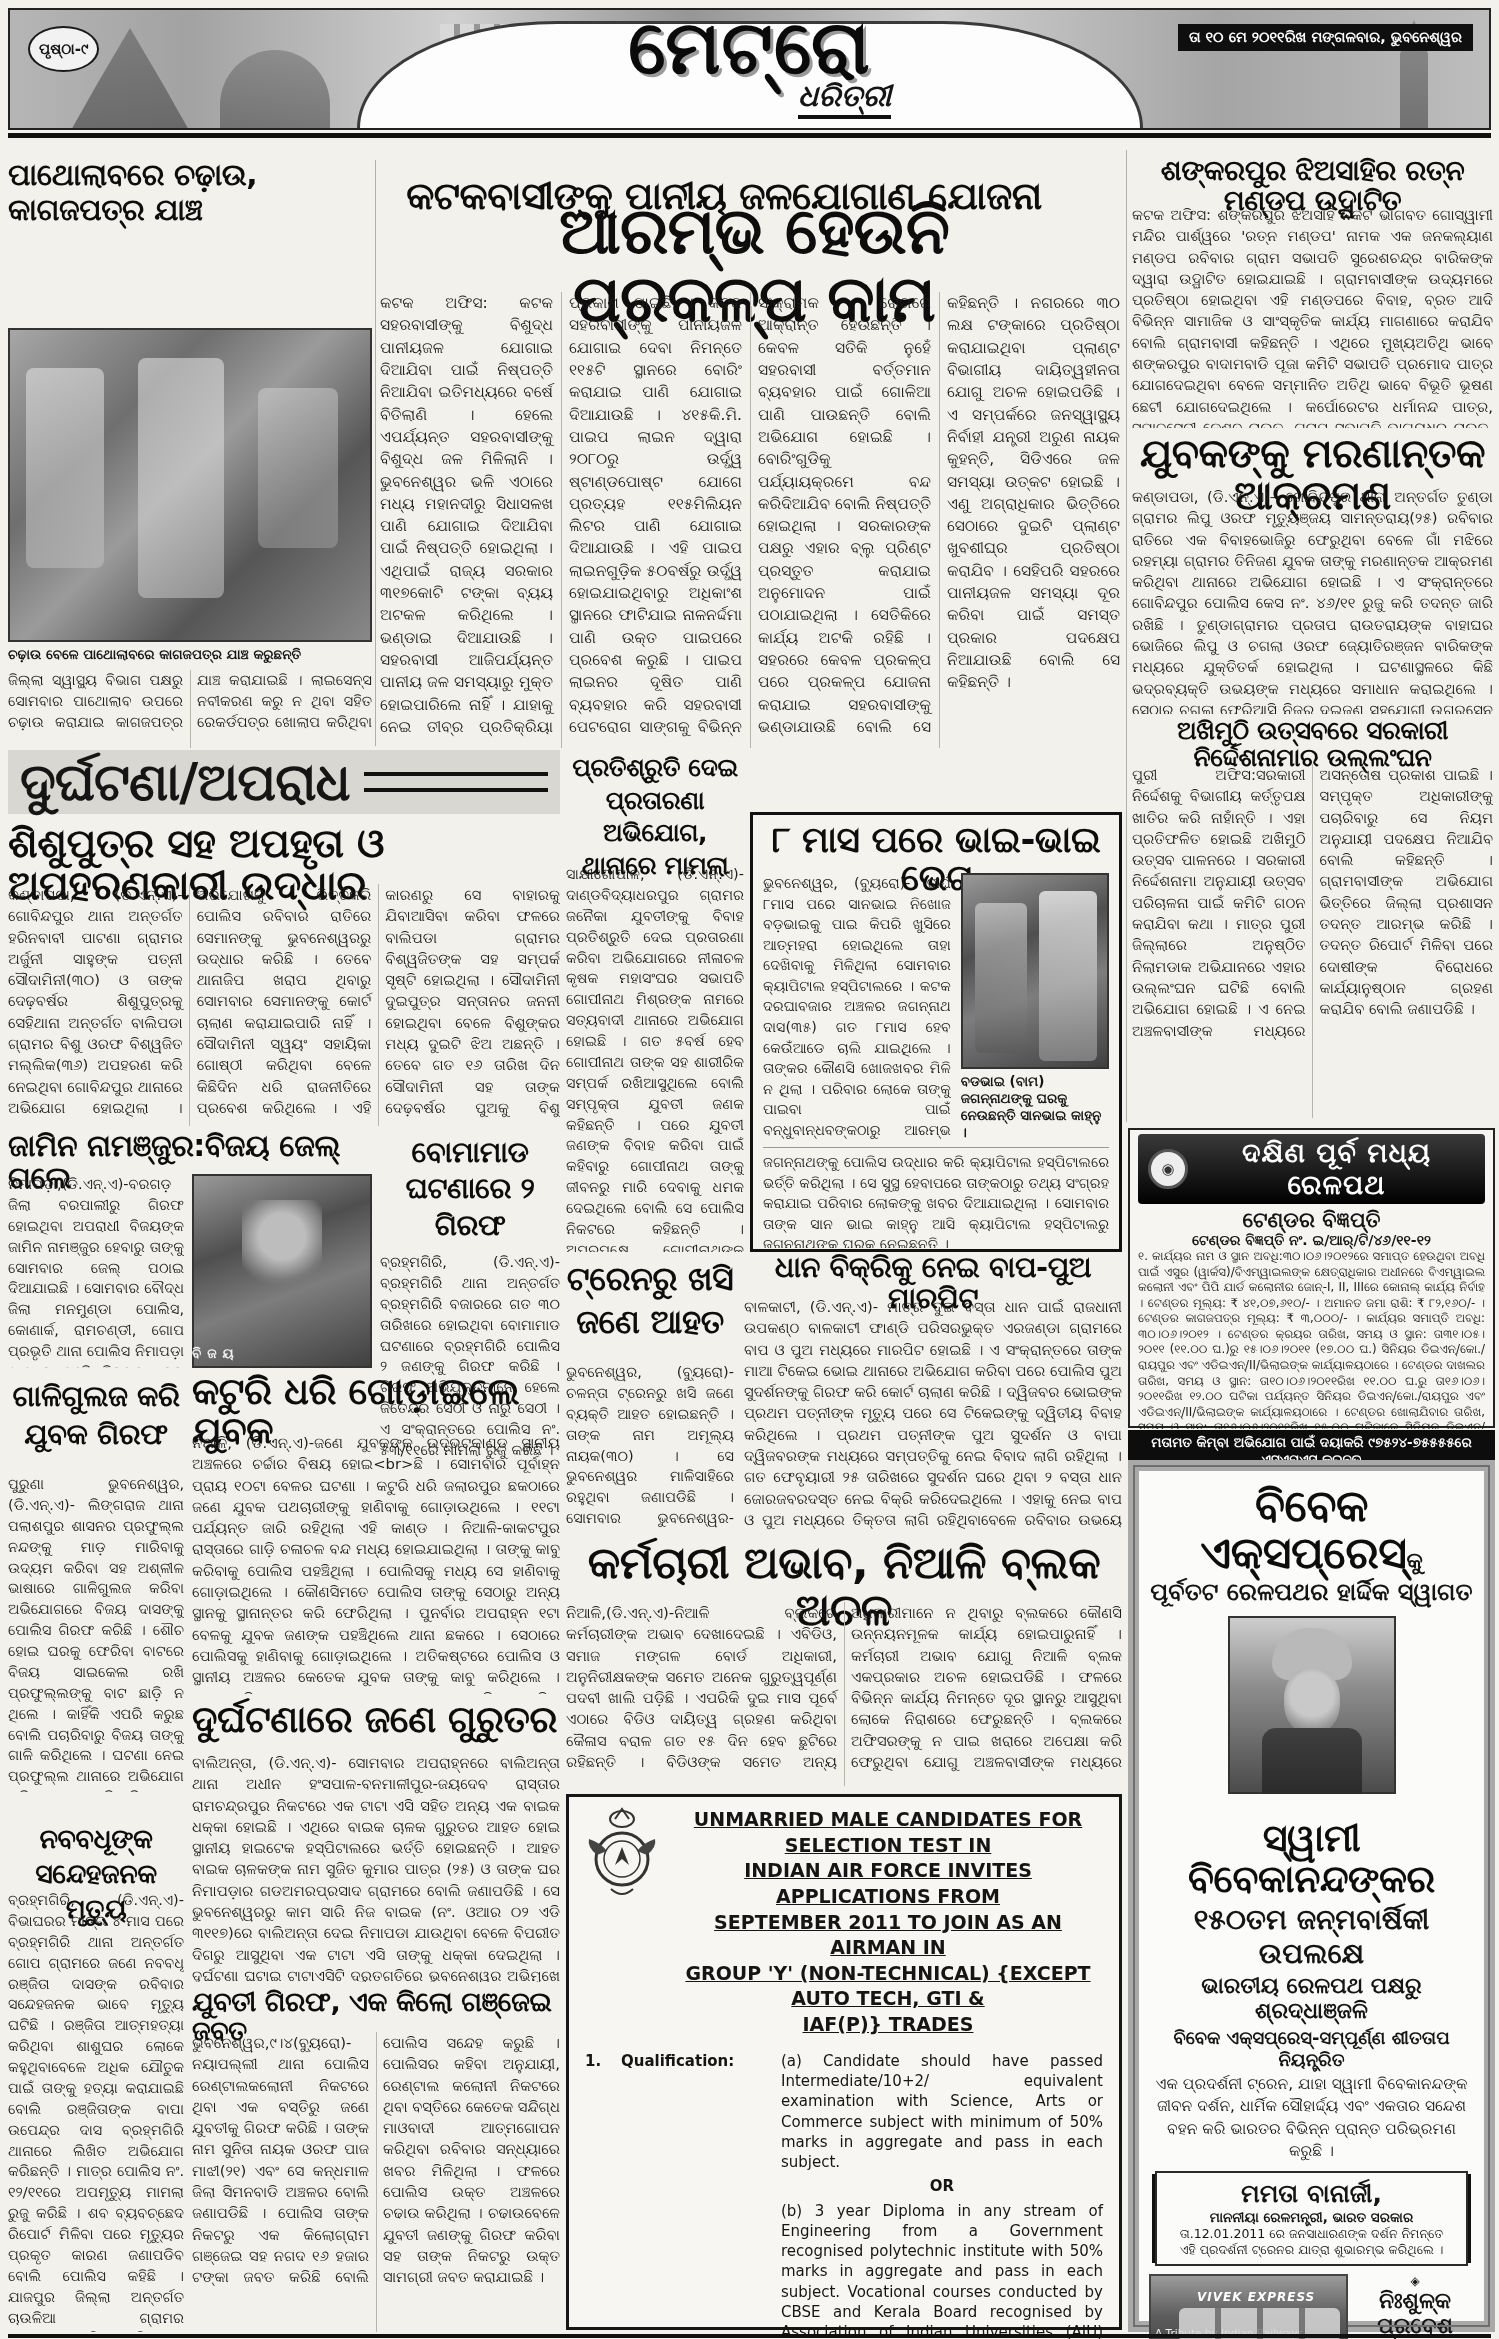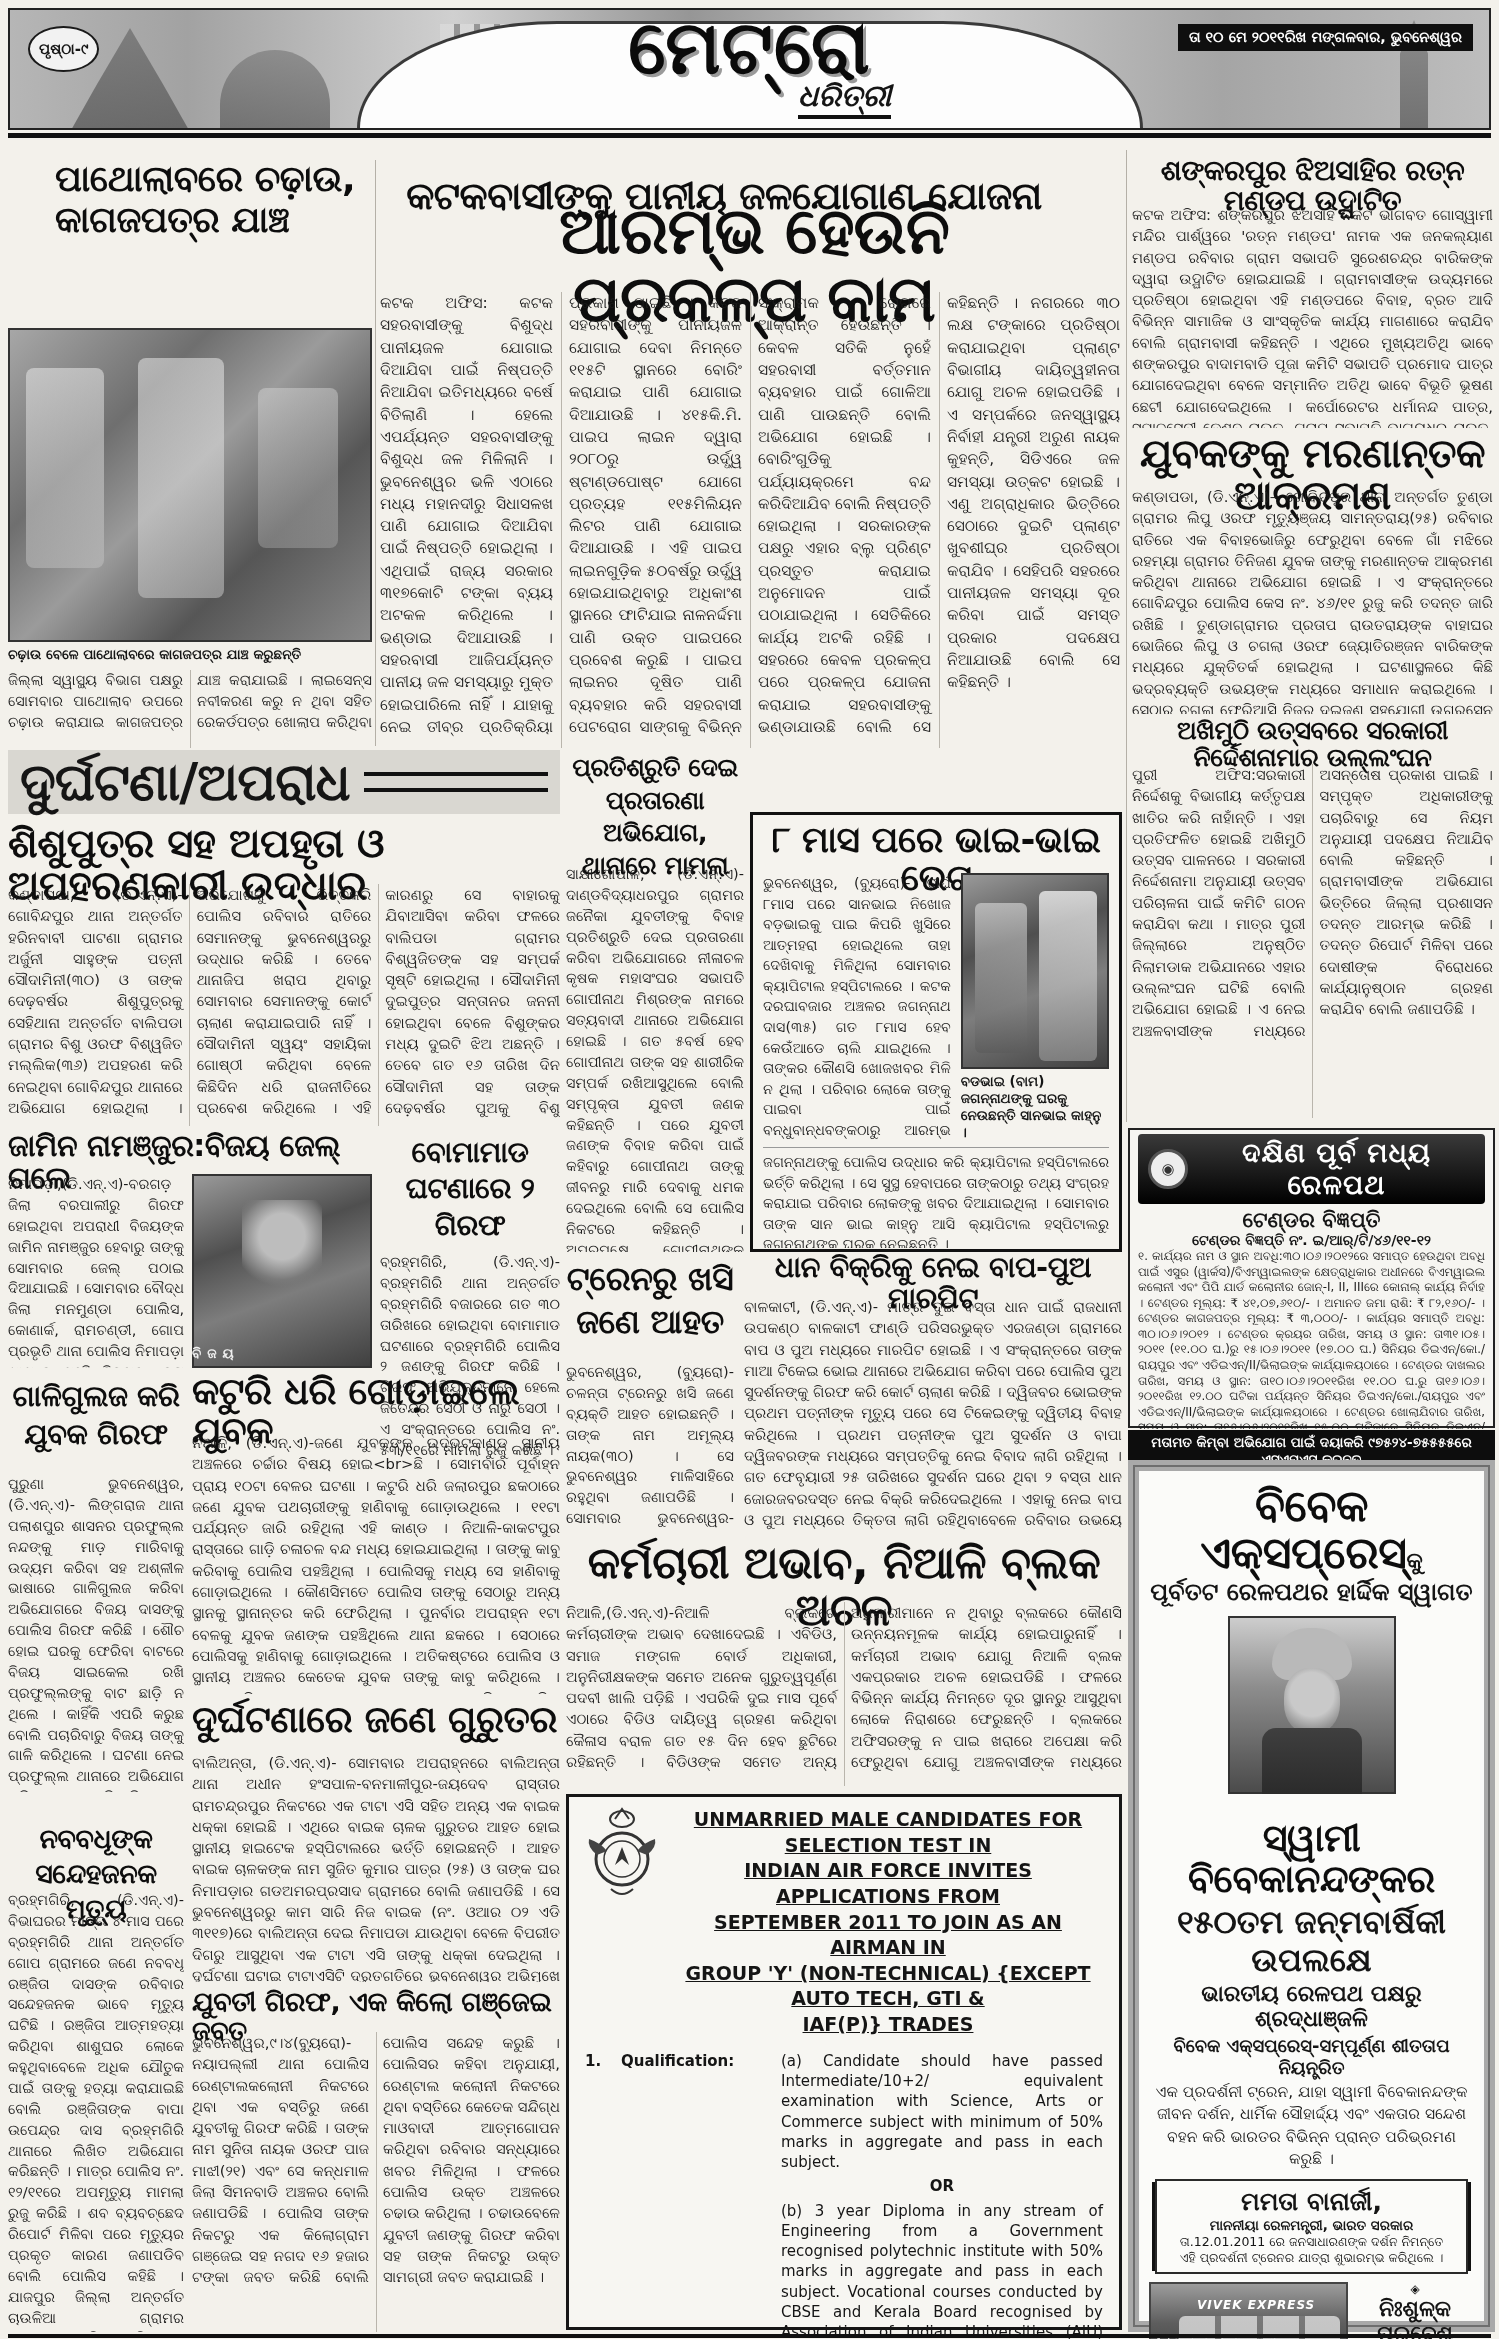--- a/index.html
+++ b/index.html
@@ -61,21 +61,21 @@
       </div>
       <div style="text-align:center;margin-top:-6px;padding-left:190px;">
         <span class="mast-sub">ଧରିତ୍ରୀ</span>
       </div>
     </div>
     <div class="abs badge" style="left:18px;top:16px;">ପୃଷ୍ଠା-୯</div>
     <div class="abs datebox" style="right:16px;top:14px;">ତା ୧୦ ମେ ୨୦୧୧ରିଖ ମଙ୍ଗଳବାର, ଭୁବନେଶ୍ୱର</div>
   </div>
   <div class="abs" style="left:8px;top:133px;width:1483px;height:5px;background:#111;"></div>
 
-  <div class="abs hl" style="left:8px;top:158px;width:366px;height:146px;font-size:36px;line-height:1.15;margin-left:47px;">ପାଥୋଲାବରେ ଚଢ଼ାଉ, କାଗଜପତ୍ର ଯାଞ୍ଚ</div>
+  <div class="abs hl" style="left:8px;top:158px;width:366px;height:146px;font-size:30px;line-height:1.15;">ପାଥୋଲାବରେ ଚଢ଼ାଉ, କାଗଜପତ୍ର ଯାଞ୍ଚ</div>
   <div class="abs photo" style="left:8px;top:328px;width:364px;height:314px;">
     <div class="abs" style="left:18px;top:40px;width:78px;height:200px;background:linear-gradient(#e8e8e8,#bdbdbd);opacity:.55;border-radius:8px;"></div>
     <div class="abs" style="left:130px;top:30px;width:86px;height:240px;background:linear-gradient(#f2f2f2,#cfcfcf);opacity:.5;border-radius:8px;"></div>
     <div class="abs" style="left:250px;top:60px;width:80px;height:160px;background:linear-gradient(#d9d9d9,#a8a8a8);opacity:.45;border-radius:8px;"></div>
   </div>
   <div class="abs caption" style="left:8px;top:646px;width:364px;height:20px;overflow:hidden;">ଚଢ଼ାଉ ବେଳେ ପାଥୋଲାବରେ କାଗଜପତ୍ର ଯାଞ୍ଚ କରୁଛନ୍ତି ଅଧିକାରୀମାନେ ।</div>
   <div class="abs body cols2" style="left:8px;top:670px;width:364px;height:78px;font-size:14.5px;">ଜିଲ୍ଲା ସ୍ୱାସ୍ଥ୍ୟ ବିଭାଗ ପକ୍ଷରୁ ସୋମବାର ପାଥୋଲାବ ଉପରେ ଚଢ଼ାଉ କରାଯାଇ କାଗଜପତ୍ର ଯାଞ୍ଚ କରାଯାଇଛି । ଲାଇସେନ୍ସ ନବୀକରଣ କରୁ ନ ଥିବା ସହିତ ରେକର୍ଡପତ୍ର ଖୋଲାପ କରିଥିବା ସମ୍ପର୍କରେ ଅତିରିକ୍ତ ତଥ୍ୟ ମଗାଯାଇଛି । ଫାର୍ମାସିଷ୍ଟ, ଟେକ୍ନିସିଆନ ଓ ୟୁନିଫର୍ମ ଏବଂ ଲ୍ୟାବ ଉପରେ ଏହି ଚଢ଼ାଉ କରାଯାଇଥିଲା ।</div>
 
   <div class="abs hl ctr" style="left:380px;top:148px;width:688px;height:46px;font-size:38px;margin-top:28px;">କଟକବାସୀଙ୍କୁ ପାନୀୟ ଜଳଯୋଗାଣ ଯୋଜନା</div>
   <div class="abs hl ctr" style="left:440px;top:198px;width:628px;height:86px;font-size:64px;letter-spacing:-1px;">ଆରମ୍ଭ ହେଉନି ପ୍ରକଳ୍ପ କାମ</div>
@@ -205,21 +205,21 @@
     <div class="ctr" style="margin-top:4px;">
       <span class="hl" style="font-size:44px;">ବିବେକ ଏକ୍ସପ୍ରେସ୍</span><span style="font-size:22px;font-weight:bold;">କୁ</span>
     </div>
     <div class="ctr" style="font-size:24px;font-weight:bold;margin-top:2px;">ପୂର୍ବତଟ ରେଳପଥର ହାର୍ଦ୍ଦିକ ସ୍ୱାଗତ</div>
     <div class="photo2" style="width:168px;height:178px;margin:10px auto 6px;position:relative;background:linear-gradient(180deg,#cfcfcf 0%,#8d8d8d 40%,#4a4a4a 100%);">
       <div class="abs" style="left:44px;top:12px;width:80px;height:52px;background:#b9b9b9;border-radius:40px 40px 18px 18px;"></div>
       <div class="abs" style="left:56px;top:52px;width:56px;height:66px;background:radial-gradient(circle at 50% 40%,#c9c9c9 0 45%,#8f8f8f 75%);border-radius:45%;"></div>
       <div class="abs" style="left:34px;top:112px;width:100px;height:66px;background:linear-gradient(#3f3f3f,#2b2b2b);border-radius:14px 14px 0 0;"></div>
     </div>
     <div class="ctr hl" style="font-size:38px;margin-top:24px;">ସ୍ୱାମୀ ବିବେକାନନ୍ଦଙ୍କର</div>
-    <div class="ctr" style="font-size:32px;font-weight:bold;margin-top:4px;">୧୫୦ତମ ଜନ୍ମବାର୍ଷିକୀ ଉପଲକ୍ଷେ</div>
+    <div class="ctr" style="font-size:28px;font-weight:bold;margin-top:4px;">୧୫୦ତମ ଜନ୍ମବାର୍ଷିକୀ ଉପଲକ୍ଷେ</div>
     <div class="ctr" style="font-size:22px;font-weight:bold;margin-top:2px;">ଭାରତୀୟ ରେଳପଥ ପକ୍ଷରୁ ଶ୍ରଦ୍ଧାଞ୍ଜଳି</div>
     <div class="ctr" style="font-size:18px;font-weight:bold;margin-top:4px;">ବିବେକ ଏକ୍ସପ୍ରେସ୍-ସମ୍ପୂର୍ଣ୍ଣ ଶୀତତାପ ନିୟନ୍ତ୍ରିତ</div>
     <div class="ctr" style="font-size:15.5px;line-height:1.45;margin-top:2px;">ଏକ ପ୍ରଦର୍ଶନୀ ଟ୍ରେନ, ଯାହା ସ୍ୱାମୀ ବିବେକାନନ୍ଦଙ୍କ ଜୀବନ ଦର୍ଶନ, ଧାର୍ମିକ ସୌହାର୍ଦ୍ଦ୍ୟ ଏବଂ ଏକତାର ସନ୍ଦେଶ ବହନ କରି ଭାରତର ବିଭିନ୍ନ ପ୍ରାନ୍ତ ପରିଭ୍ରମଣ କରୁଛି ।</div>
     <div class="mamata" style="margin:8px 6px;">
       <div style="font-size:25px;font-weight:800;">ମମତା ବାନାର୍ଜୀ,</div>
       <div style="font-size:13.5px;font-weight:bold;">ମାନନୀୟା ରେଳମନ୍ତ୍ରୀ, ଭାରତ ସରକାର</div>
       <div style="font-size:12.5px;">ତା.12.01.2011 ରେ ଜନସାଧାରଣଙ୍କ ଦର୍ଶନ ନିମନ୍ତେ</div>
       <div style="font-size:12.5px;">ଏହି ପ୍ରଦର୍ଶନୀ ଟ୍ରେନର ଯାତ୍ରା ଶୁଭାରମ୍ଭ କରିଥିଲେ ।</div>
     </div>
     <div style="display:flex;gap:8px;align-items:stretch;">

